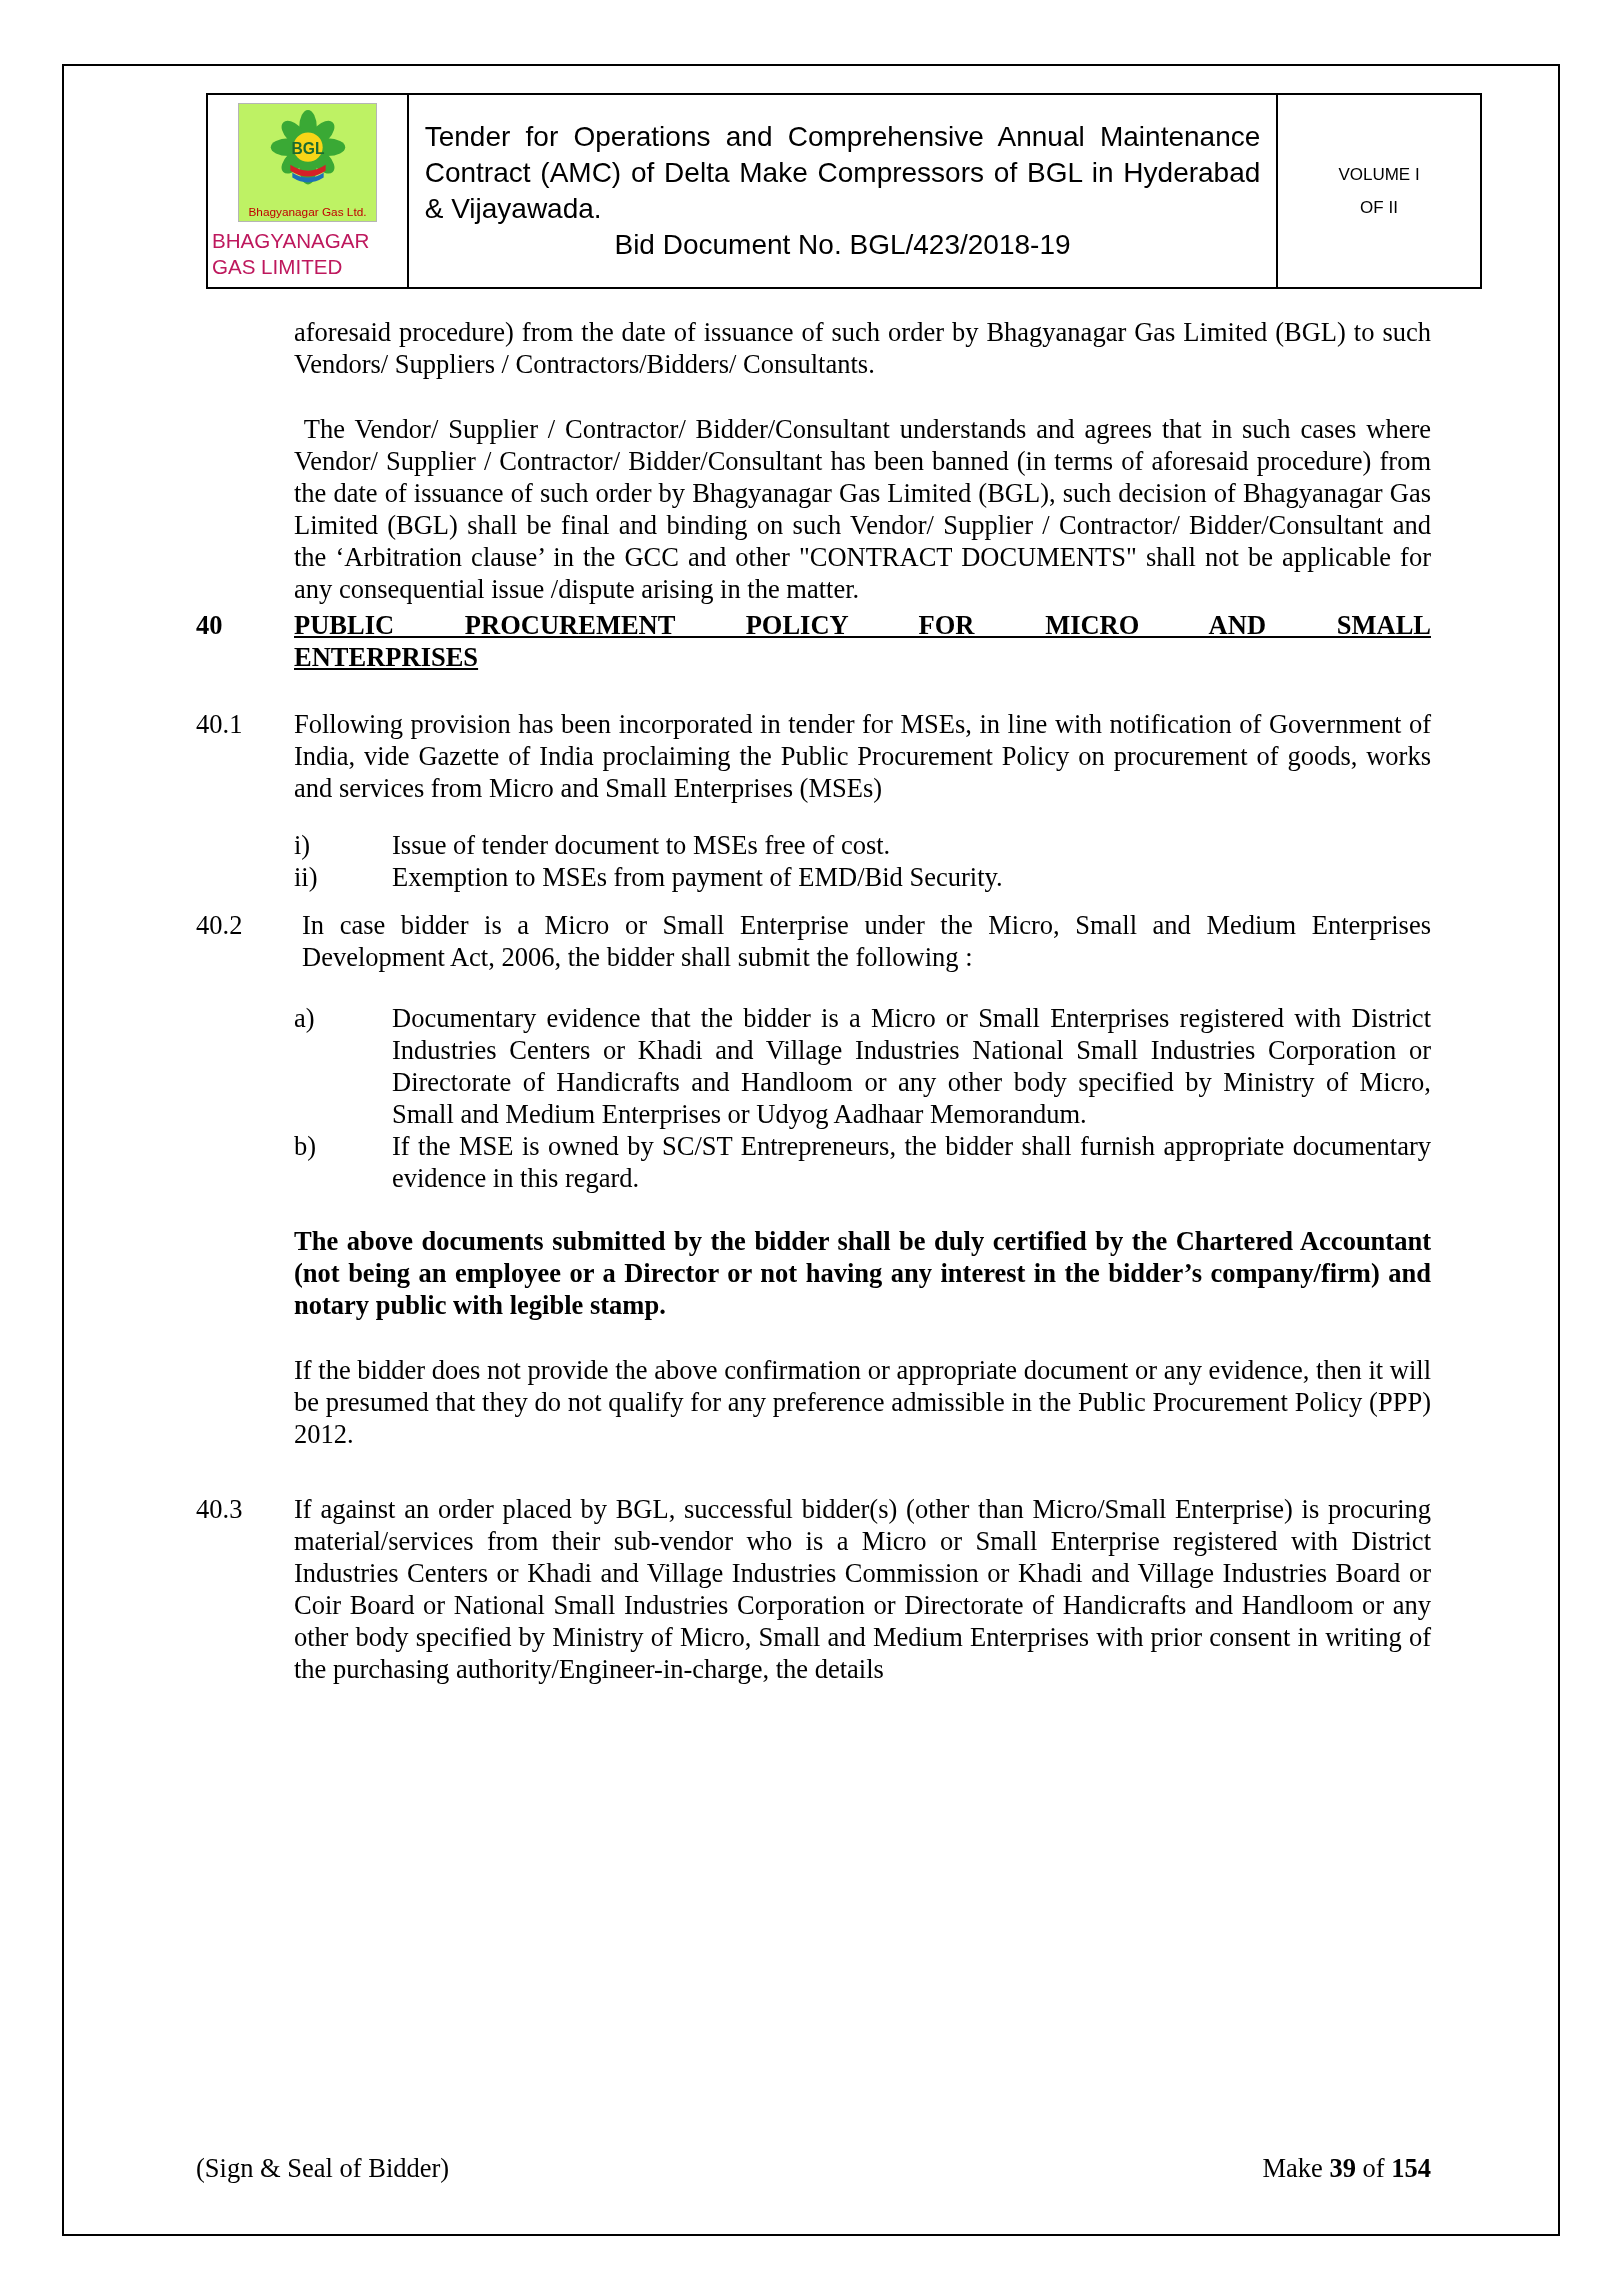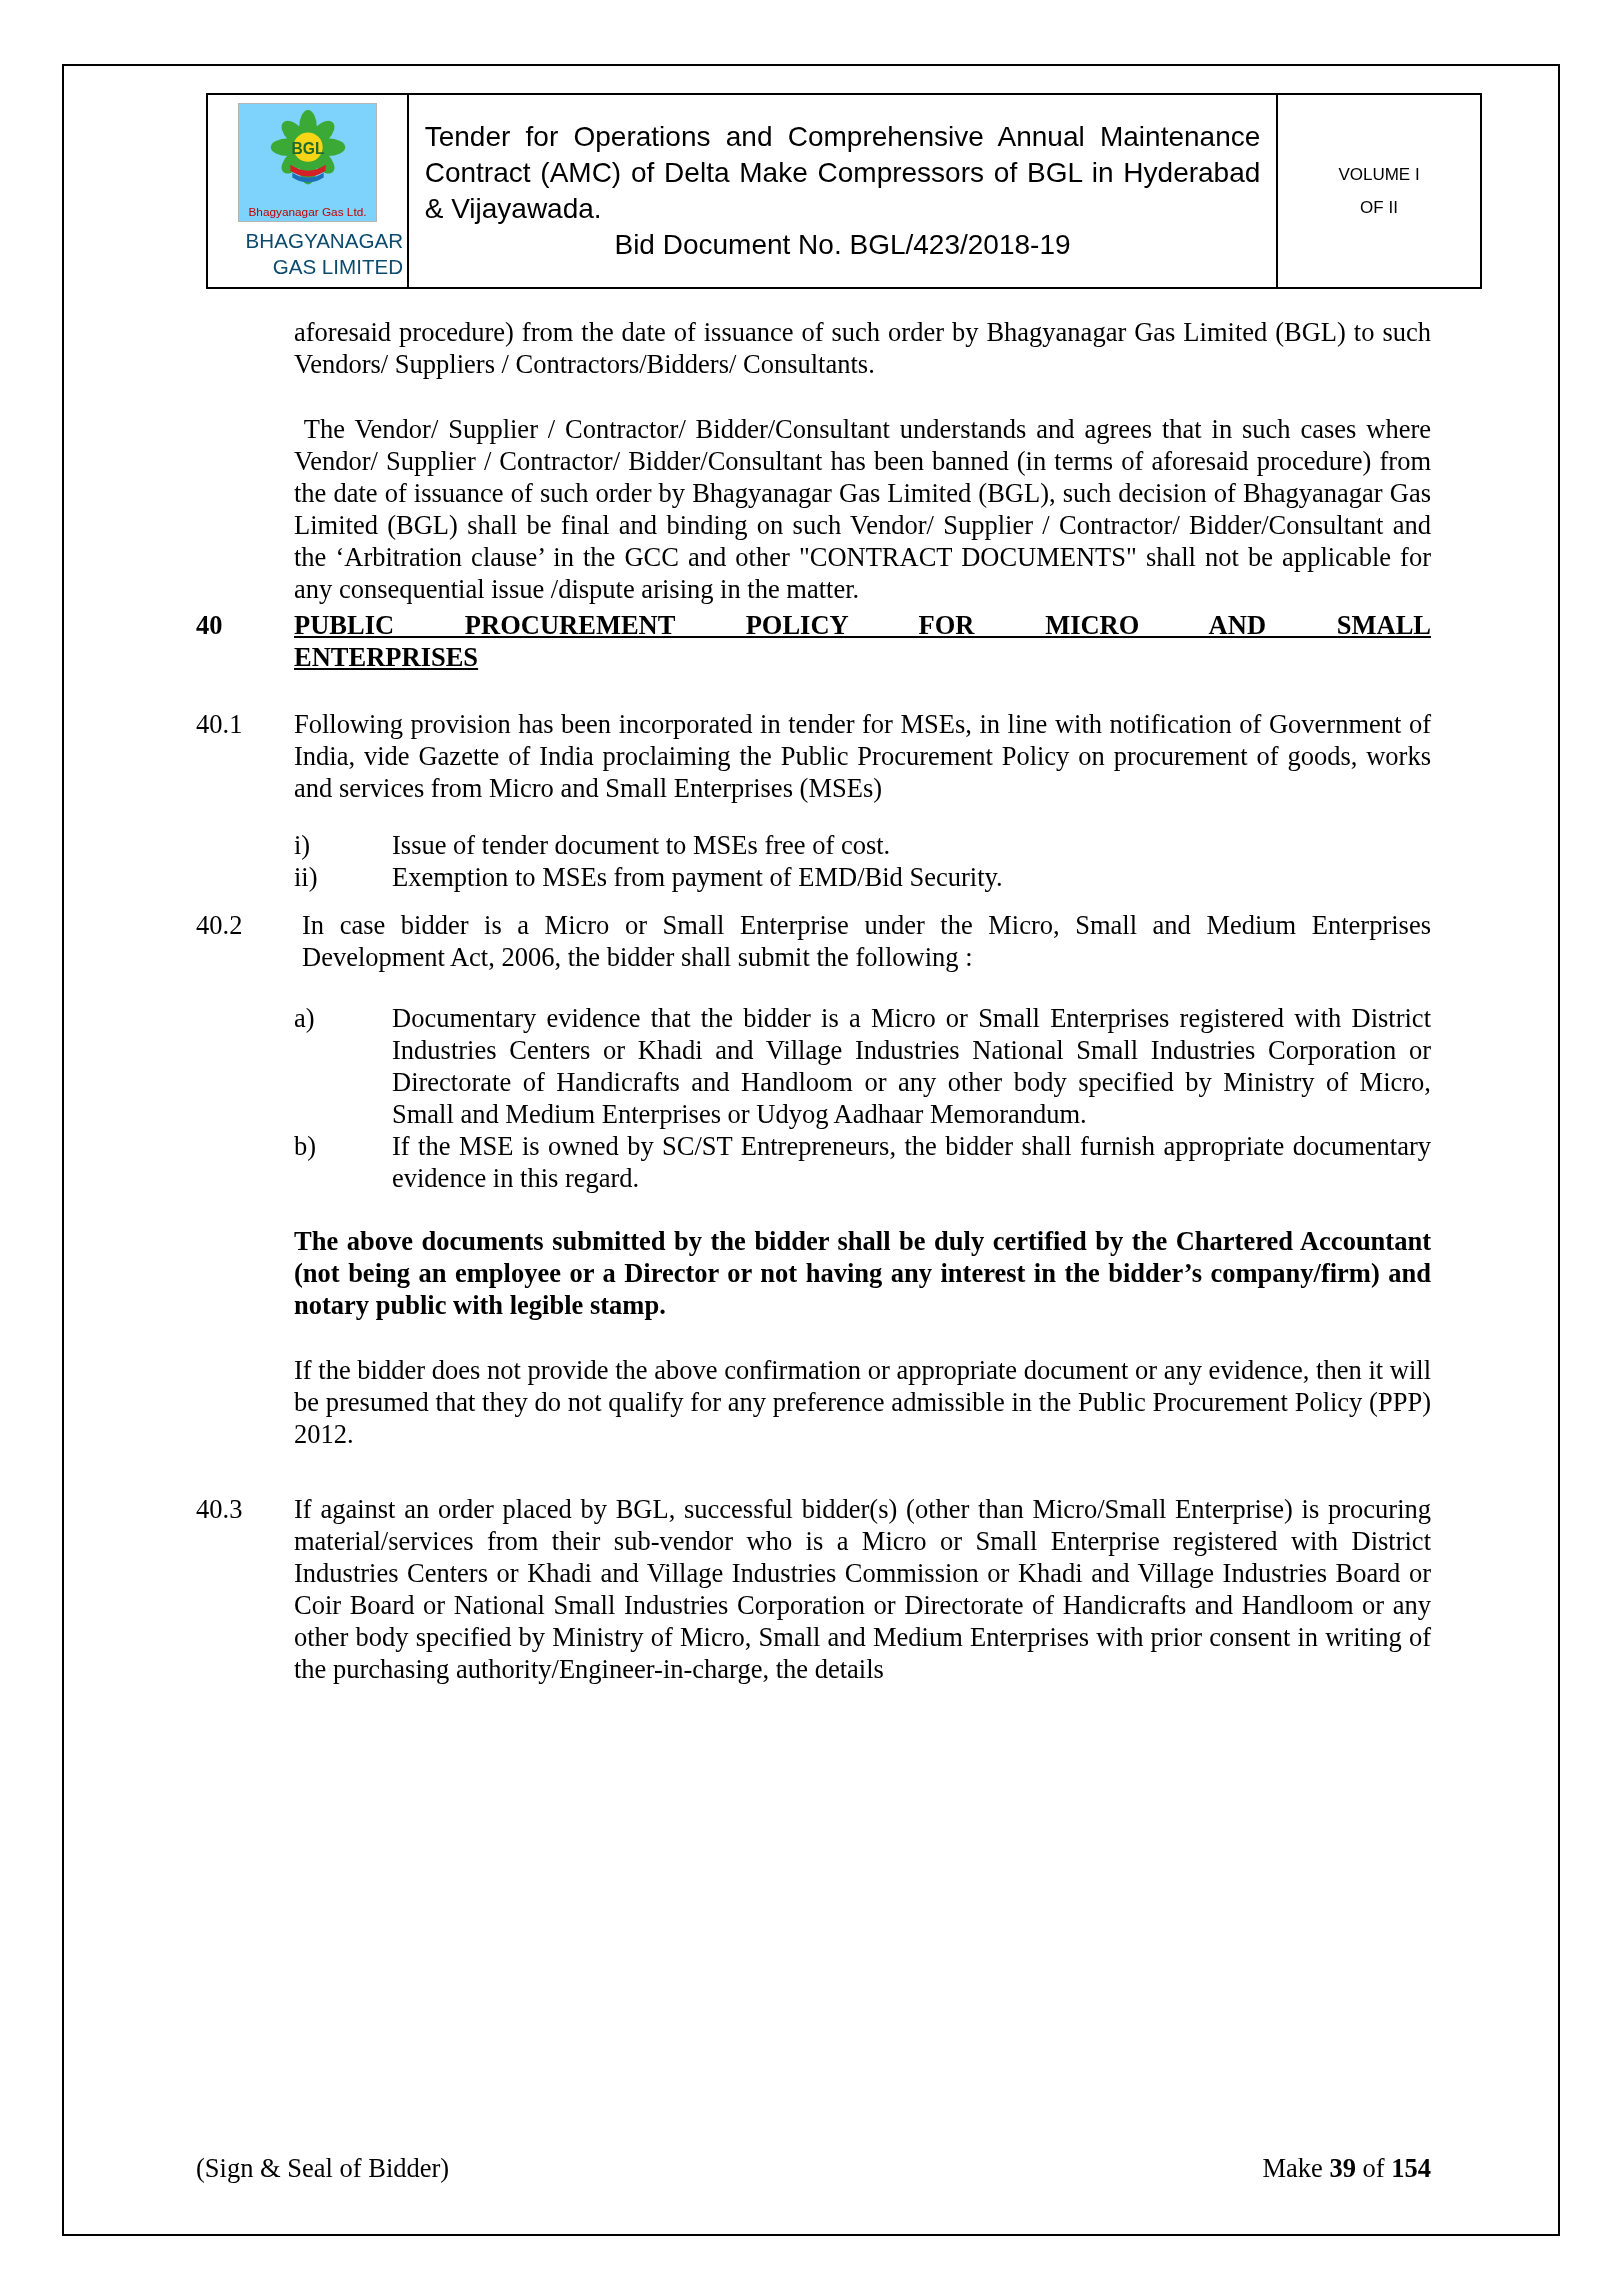--- a/index.html
+++ b/index.html
@@ -32,33 +32,33 @@
     background: #fff;
   }
   .cell-logo  { width: 201px; text-align: center; padding: 7.8px 3.9px; }
   .cell-title { padding: 9.8px 15.7px; }
   .cell-volume{ width: 204px; text-align: center; padding: 7.8px 5.9px; }
 
   .logo-box {
     display: inline-block;
     border: 1px solid #b5b5b5;
     padding: 3.9px 9.8px 2px 9.8px;
-    background: #7dd3fc;
+    background: #bef264;
   }
   .logo-caption {
     font-family: "Liberation Sans", "DejaVu Sans", sans-serif;
     font-size: 11.8px; line-height: 13.7px;
     color: #c00000;
     white-space: nowrap;
   }
   .org-name {
     margin-top: 5.9px;
     font-family: "Liberation Sans", "DejaVu Sans", sans-serif;
     font-size: 20.6px; line-height: 25.5px;
-    color: #0c4a6e; text-align: right;
+    color: #be185d; text-align: left;
   }
   .doc-title {
     font-family: "Liberation Sans", "DejaVu Sans", sans-serif;
     font-size: 28px; line-height: 36px;
     text-align: justify;
   }
   .bid-no {
     font-family: "Liberation Sans", "DejaVu Sans", sans-serif;
     font-size: 28px; line-height: 36px;
     text-align: center;

